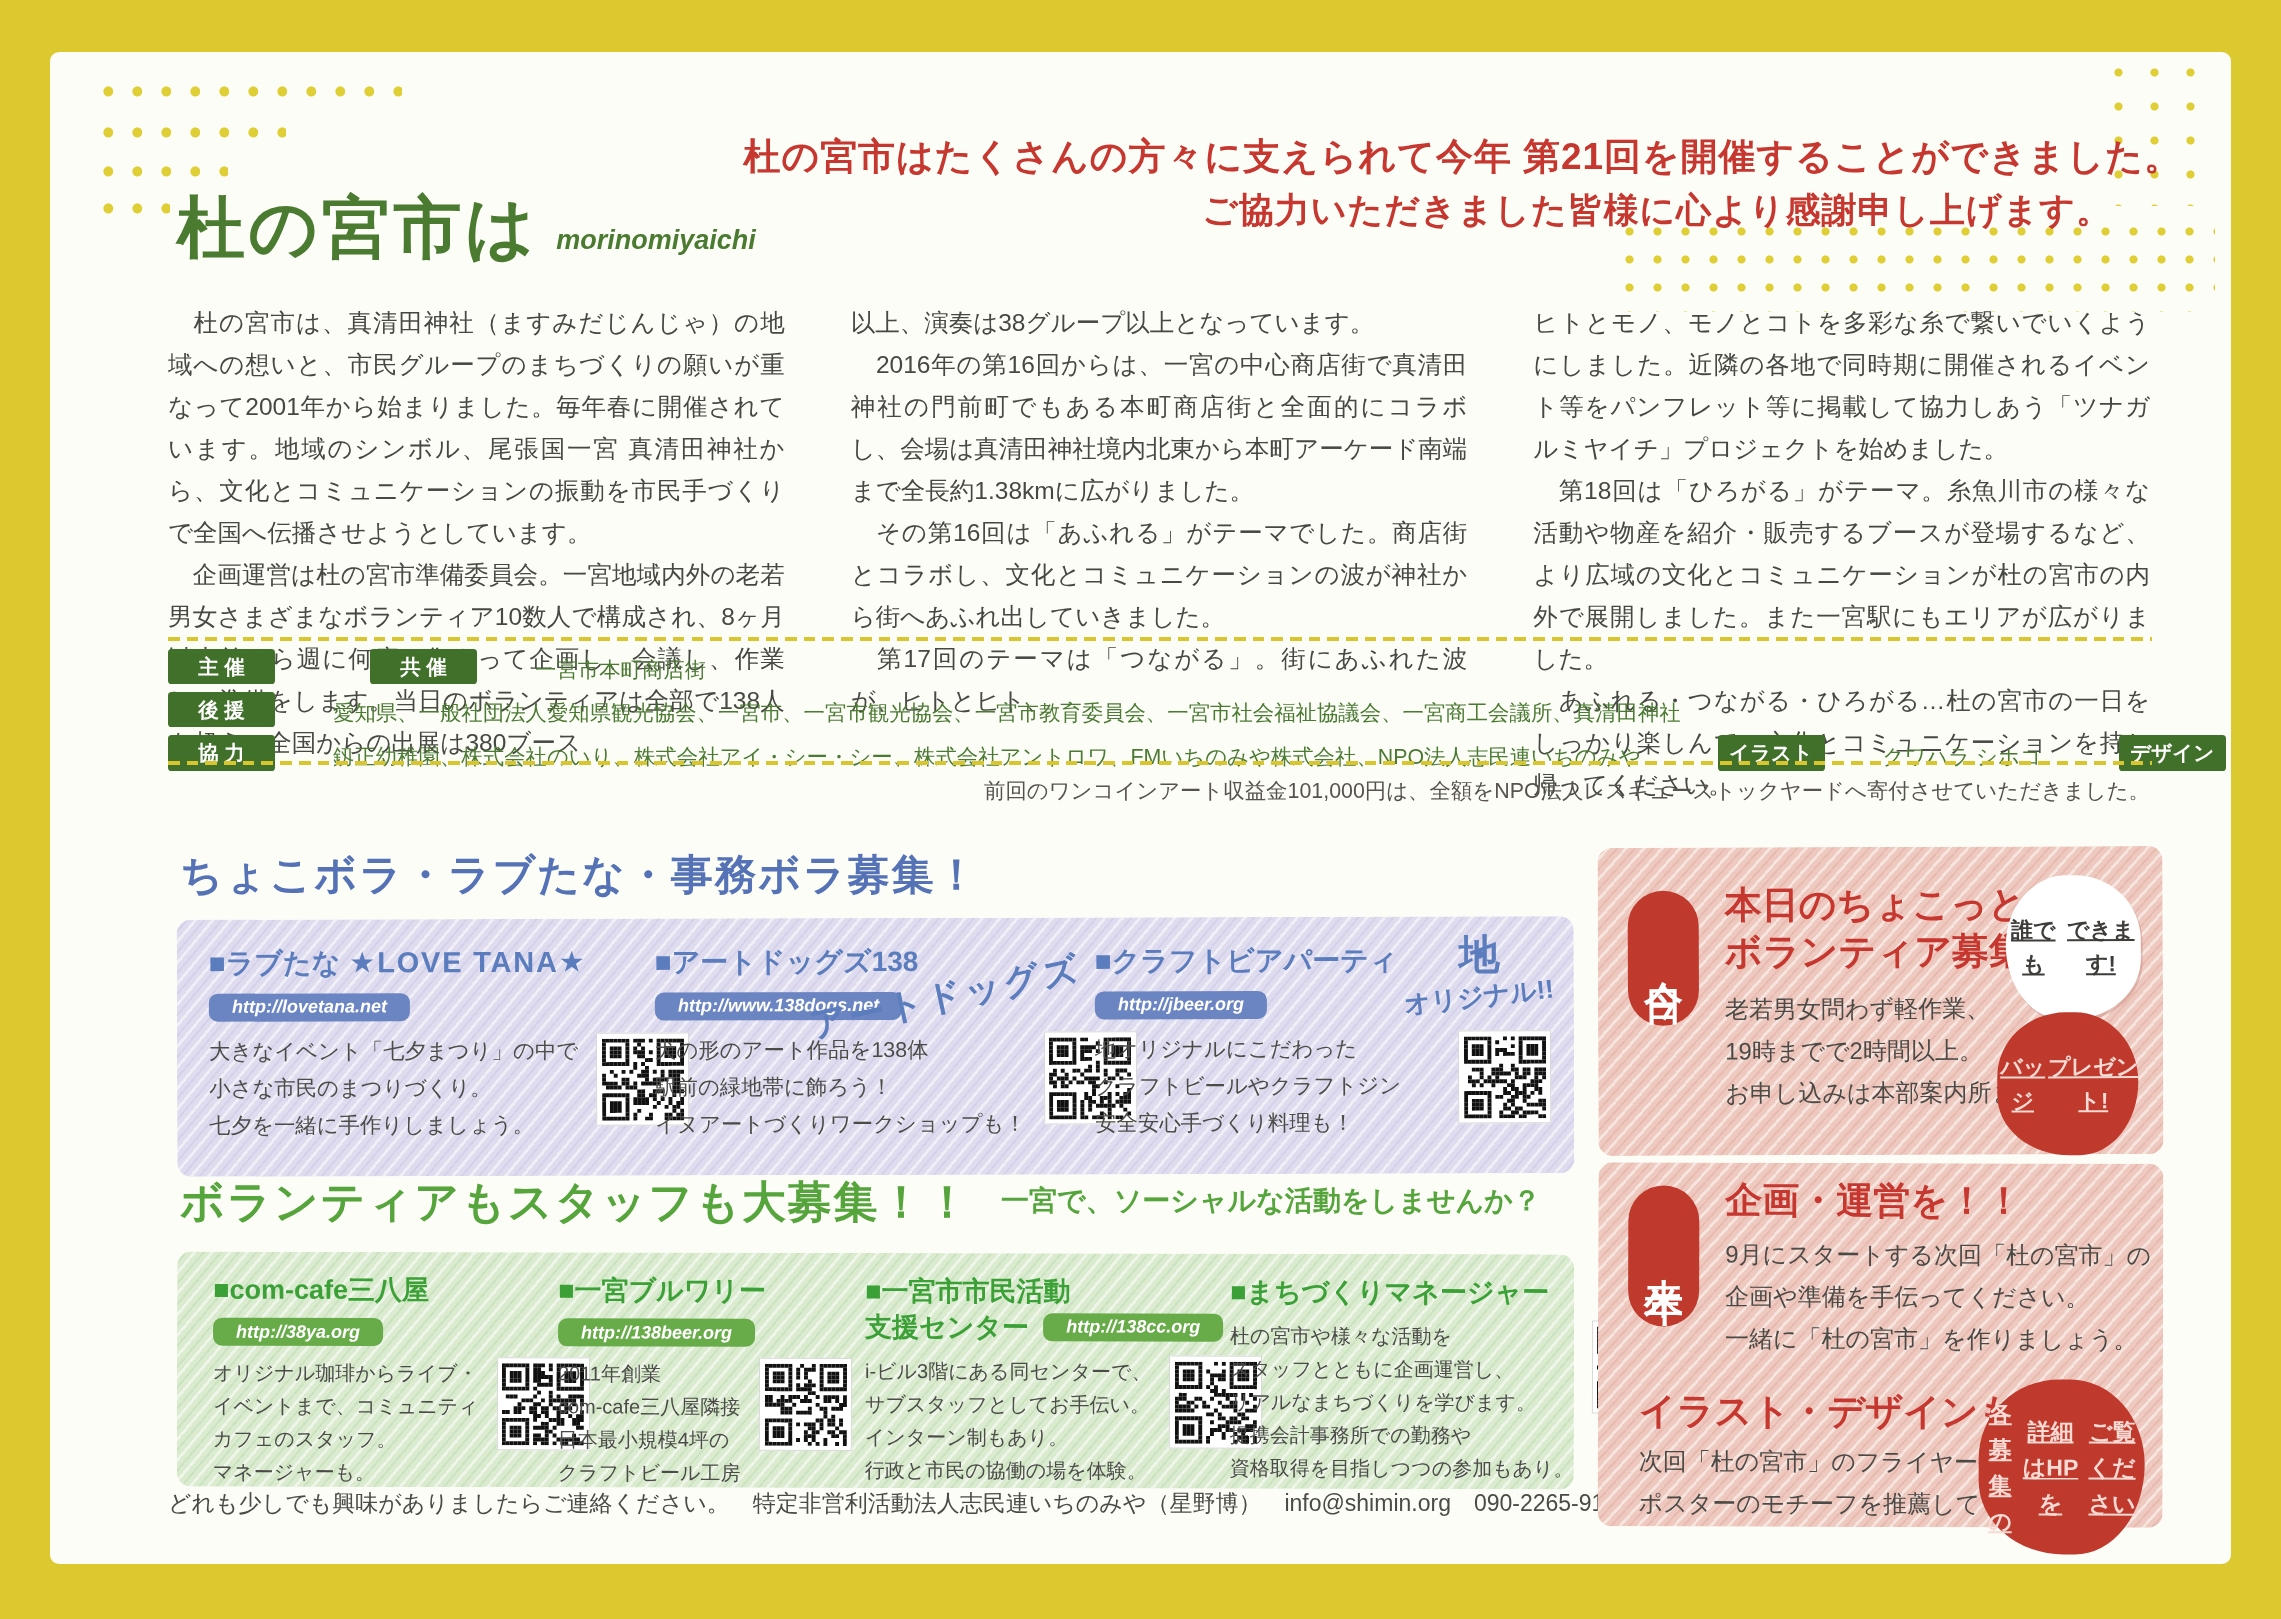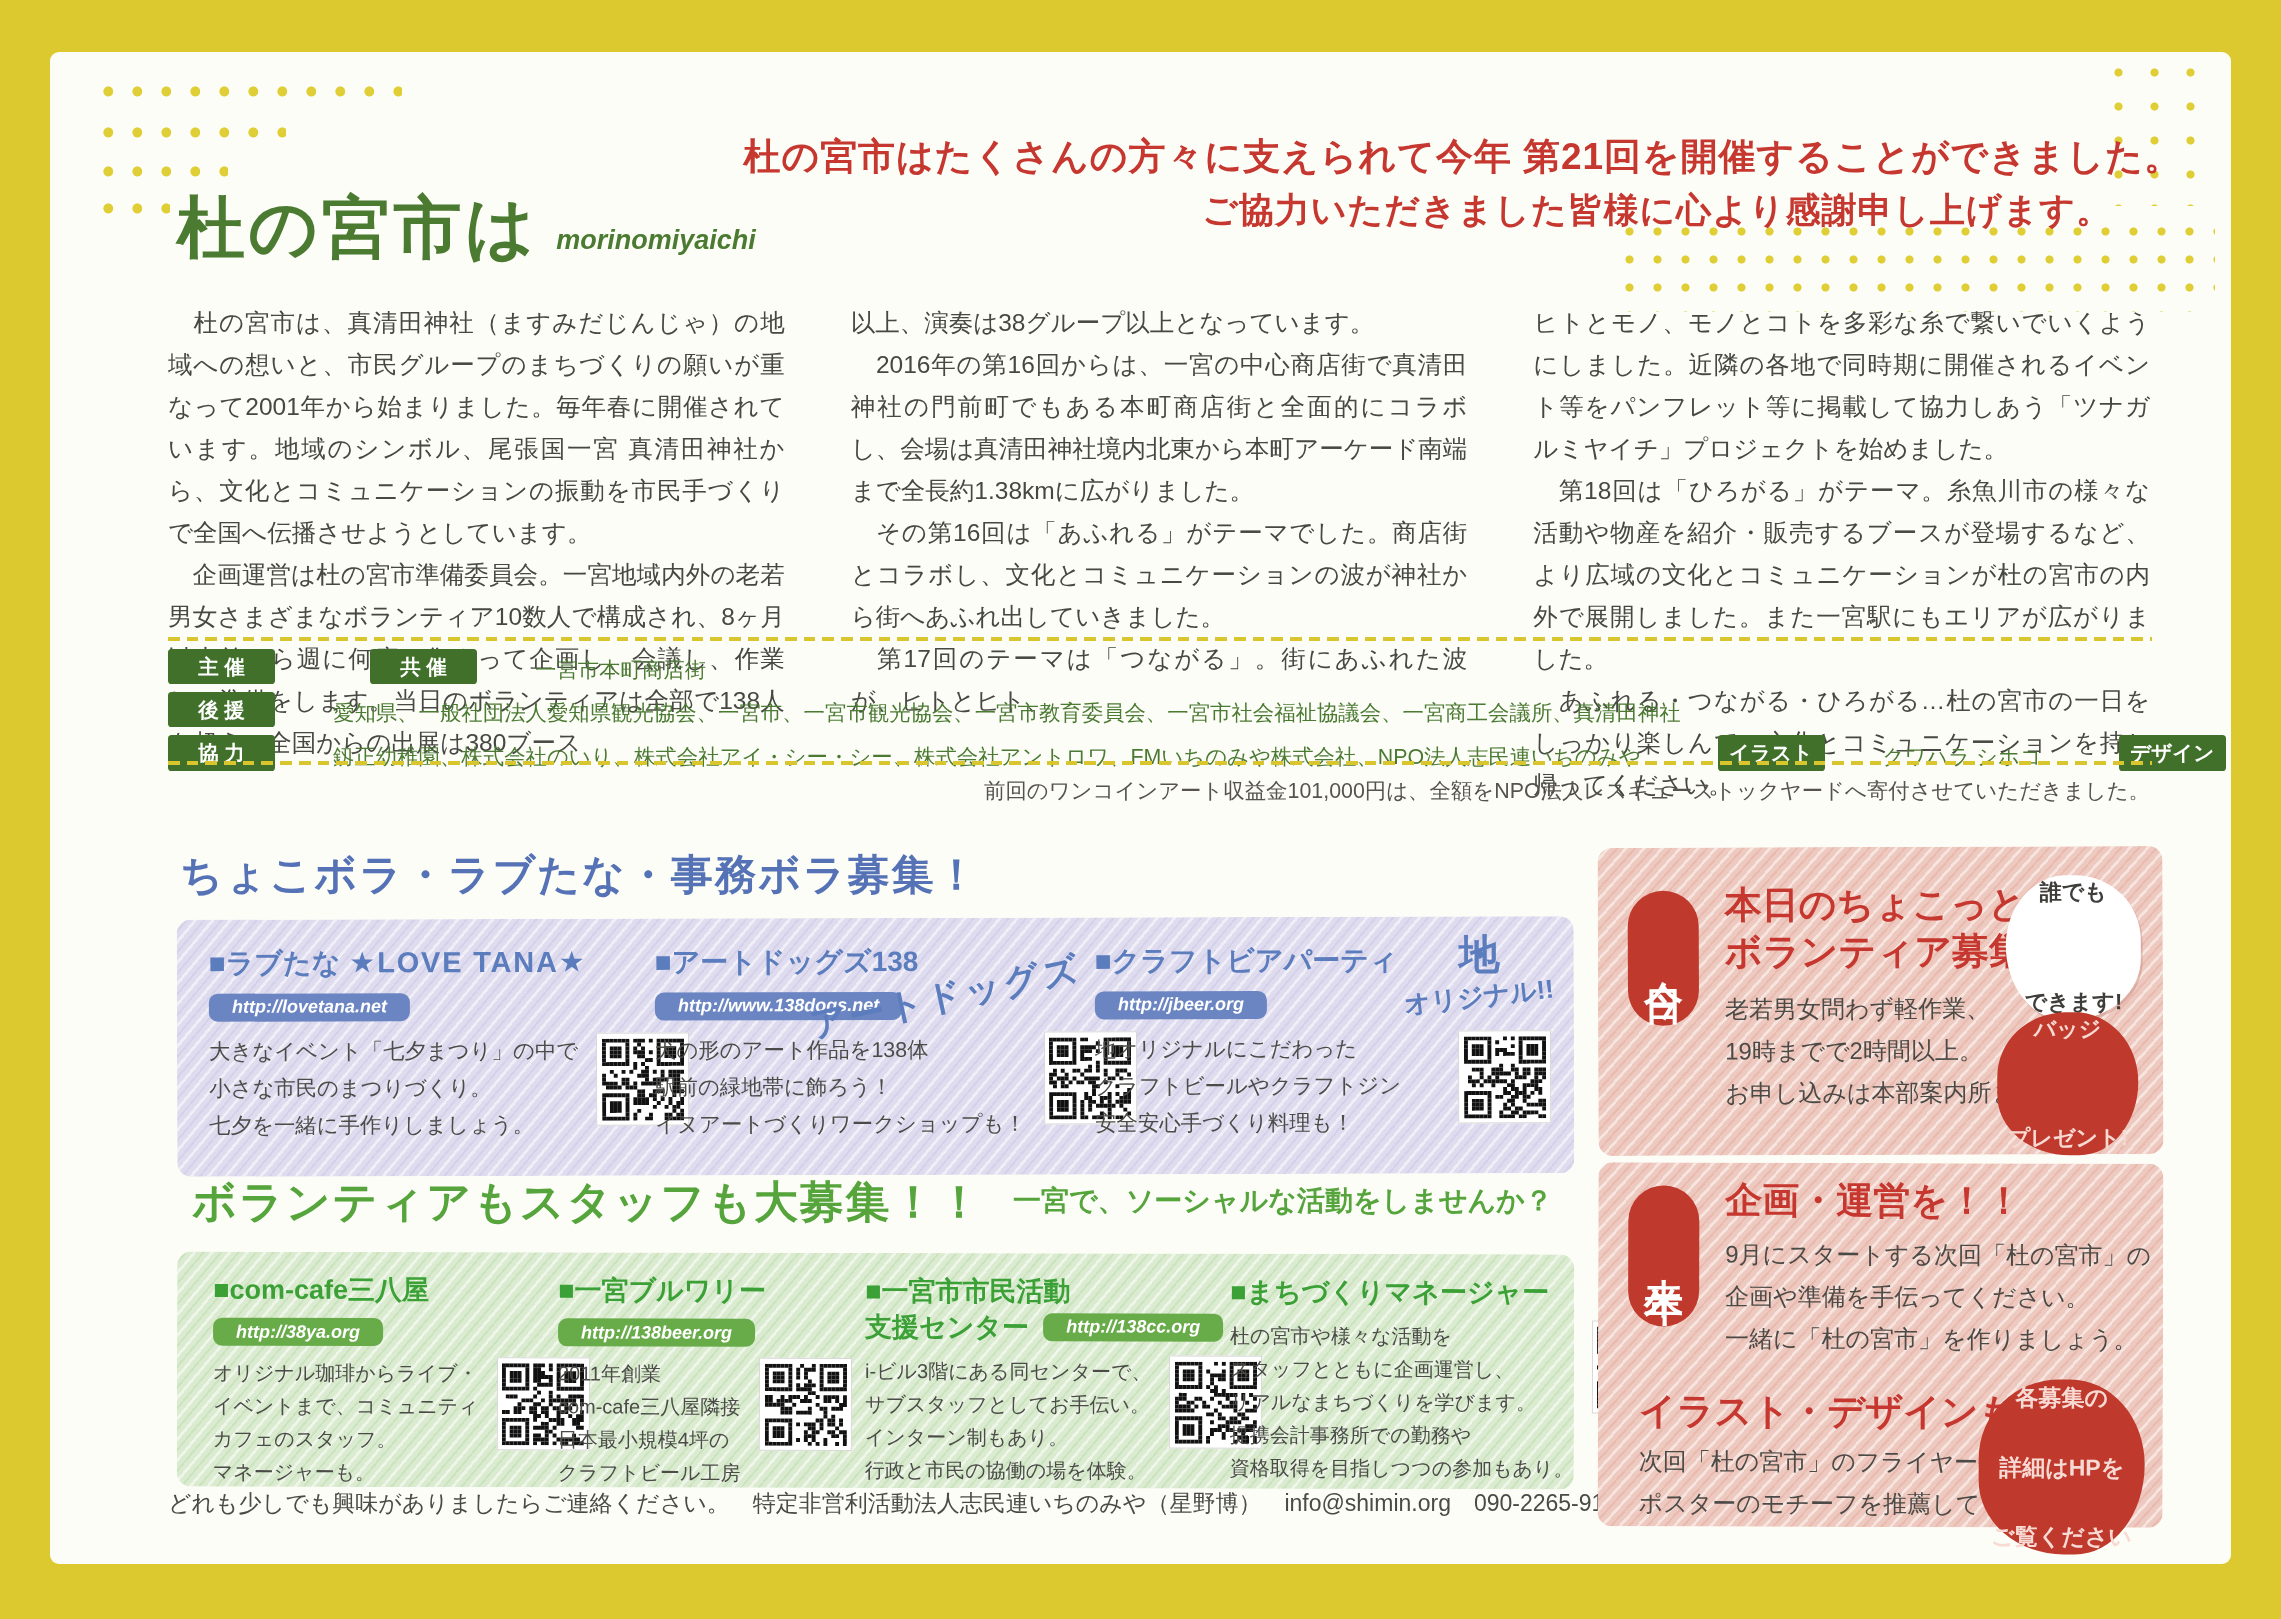--- a/index.html
+++ b/index.html
@@ -42,21 +42,21 @@
     font-size:20.5px;padding:3.6px 0;width:107px;text-align:center;border-radius:3.6px;
     margin-right:18px;flex:none;}
   .chip.mid{margin-left:37px;}
   
   .donation{position:absolute;left:118px;top:724px;width:1982px;text-align:right;
     font-size:21.4px;color:#56534f;}
   
   .vol-heading{position:absolute;left:130px;top:795px;font-size:42px;font-weight:bold;
     color:#5472b5;letter-spacing:1.8px;}
   .staff-heading{position:absolute;left:130px;top:1128px;display:flex;align-items:flex-end;
-    color:#55a43c;gap:30px;margin-left:12px;}
+    color:#55a43c;gap:30px;}
   .staff-heading .big{font-size:44px;font-weight:bold;letter-spacing:1.8px;line-height:1;}
   .staff-heading .small{font-size:28px;font-weight:bold;margin-bottom:3.6px;}
   
   .panel{position:absolute;border-radius:14.3px;}
   .panel.lav{left:127px;top:866px;width:1397px;height:257px;background-color:#dedcee;
     background-image:repeating-linear-gradient(-50deg,rgba(255,255,255,.55) 0 2.7px,rgba(255,255,255,0) 2.7px 7.1px,rgba(150,145,195,.14) 7.1px 9px,rgba(255,255,255,0) 9px 13.4px);
     transform:rotate(-.15deg);}
   .panel.grn{left:127px;top:1201px;width:1397px;height:235px;background-color:#daebd0;
     background-image:repeating-linear-gradient(-50deg,rgba(255,255,255,.55) 0 2.7px,rgba(255,255,255,0) 2.7px 7.1px,rgba(110,175,90,.14) 7.1px 9px,rgba(255,255,255,0) 9px 13.4px);
     transform:rotate(.12deg);}
@@ -86,22 +86,22 @@
   .gitem .vlines{font-size:20px;line-height:33px;}
   .gitem .vbody{margin-top:10.7px;}
   
   .footer{position:absolute;left:118px;top:1436px;font-size:23px;color:#4a4a46;white-space:nowrap;}
   
   .badge{position:absolute;background:#bf392c;color:#fff;font-weight:bold;
     writing-mode:vertical-rl;text-orientation:upright;display:flex;align-items:center;justify-content:center;
     font-size:39px;letter-spacing:9px;border-radius:37px;}
   .rp-title{position:absolute;color:#c5372f;font-weight:bold;font-size:37px;line-height:47px;white-space:nowrap;}
   .rp-lines{position:absolute;font-size:24px;line-height:42px;color:#4c4a46;white-space:nowrap;}
-  .bubble{position:absolute;display:flex;flex-direction:column;align-items:center;justify-content:space-between;
-    text-align:center;}
+  .bubble{position:absolute;display:flex;align-items:center;justify-content:space-between;
+    text-align:center;text-decoration:underline;}
   .bubble.white{background:#fff;color:#3f3d3a;font-size:22px;font-weight:bold;line-height:34px;
     border-radius:48% 52% 55% 45%/52% 48% 45% 55%;box-shadow:1.8px 2.7px 0 rgba(190,120,110,.35);}
   .bubble.red{background:#bf392c;color:#f6dad3;font-size:22px;font-weight:bold;line-height:34px;
     border-radius:52% 48% 45% 55%/48% 52% 55% 45%;}
 </style>
 </head>
 <body>
 
 <div id="inner">
 

